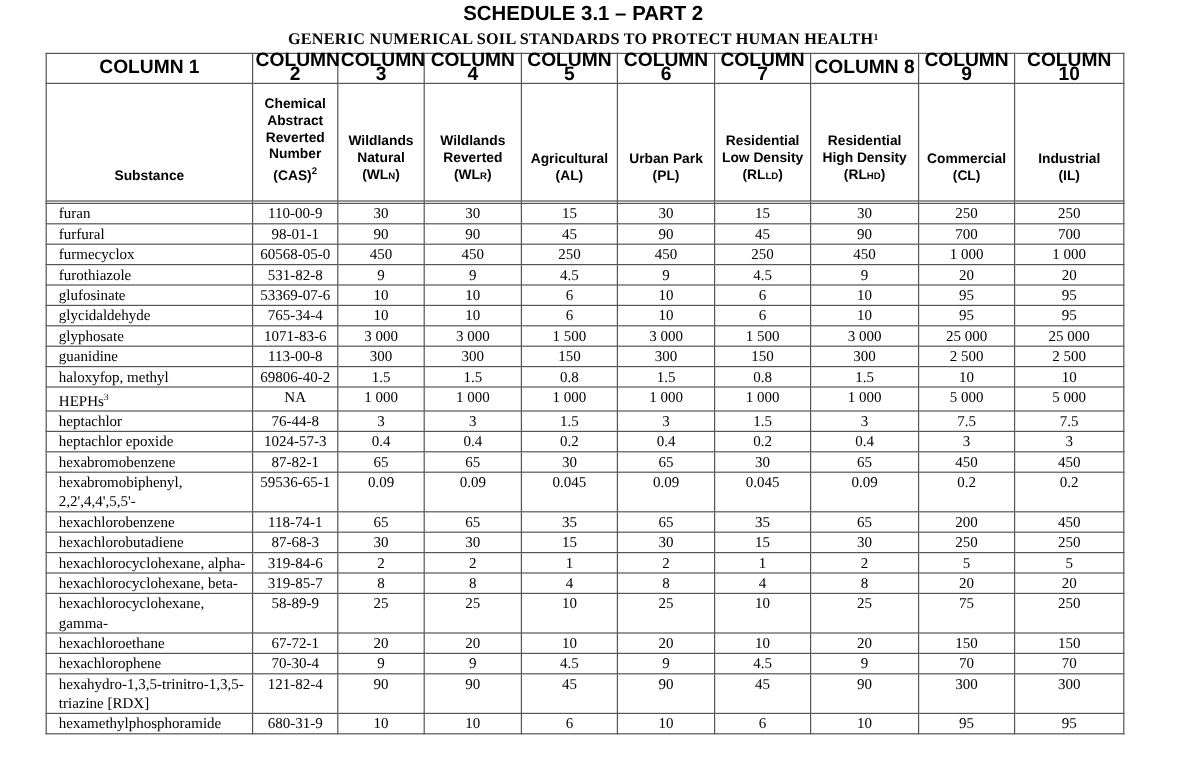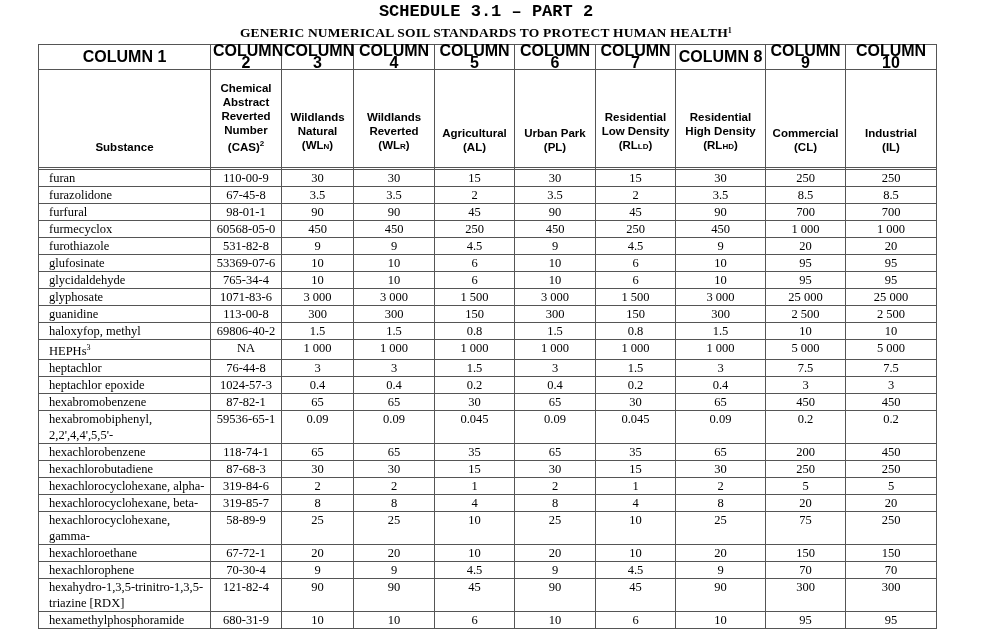--- a/index.html
+++ b/index.html
@@ -1,17 +1,17 @@
 <!DOCTYPE html>
 <html><head>
 <meta charset="utf-8">
 <style>
   html, body { margin: 0; padding: 0; background: #ffffff; }
   body { width: 1000px; height: 639px; overflow: hidden; position: relative; font-family: "Liberation Serif", serif; color: #000; }
-  .title { position: absolute; left: 0; width: 972px; top: 2px; text-align: center; font-family: Liberation Mono, monospace; font-weight: bold; font-size: 17px; line-height: 20px; }
+  .title { position: absolute; left: 0; width: 972px; top: 2px; text-align: center; font-family: Liberation Sans, sans-serif; font-weight: bold; font-size: 17px; line-height: 20px; }
   .subtitle { position: absolute; left: 0; width: 972px; top: 24px; text-align: center; font-family: "Liberation Serif", serif; font-weight: bold; font-size: 13.5px; line-height: 17px; letter-spacing: 0.2px; }
   .subtitle sup { font-size: 8px; vertical-align: top; position: relative; top: -2px; }
   table { position: absolute; left: 38px; top: 44px; border-collapse: collapse; table-layout: fixed; width: 898px; }
   td, th { border: 1px solid #555; padding: 0 2px; }
   th { font-family: "Liberation Sans", sans-serif; font-weight: bold; font-size: 11.5px; line-height: 14px; text-align: center; }
   th .sub { font-weight: bold; }
   th .small { font-size: 8px; }
   th sup { font-size: 8px; }
   tr.colnums th { height: 12px; line-height: 12px; font-size: 16px; border-bottom: 1.5px solid #555; }
   tr.heads th { height: 84px; vertical-align: bottom; padding-bottom: 13px; }
@@ -121,32 +121,20 @@
         <td>30</td>
         <td>30</td>
         <td>15</td>
         <td>30</td>
         <td>15</td>
         <td>30</td>
         <td>250</td>
         <td>250</td>
       </tr>
       <tr>
-        <td class="name"><span>furazolidone</span></td>
-        <td>67-45-8</td>
-        <td>3.5</td>
-        <td>3.5</td>
-        <td>2</td>
-        <td>3.5</td>
-        <td>2</td>
-        <td>3.5</td>
-        <td>8.5</td>
-        <td>8.5</td>
-      </tr>
-      <tr>
         <td class="name"><span>furfural</span></td>
         <td>98-01-1</td>
         <td>90</td>
         <td>90</td>
         <td>45</td>
         <td>90</td>
         <td>45</td>
         <td>90</td>
         <td>700</td>
         <td>700</td>

